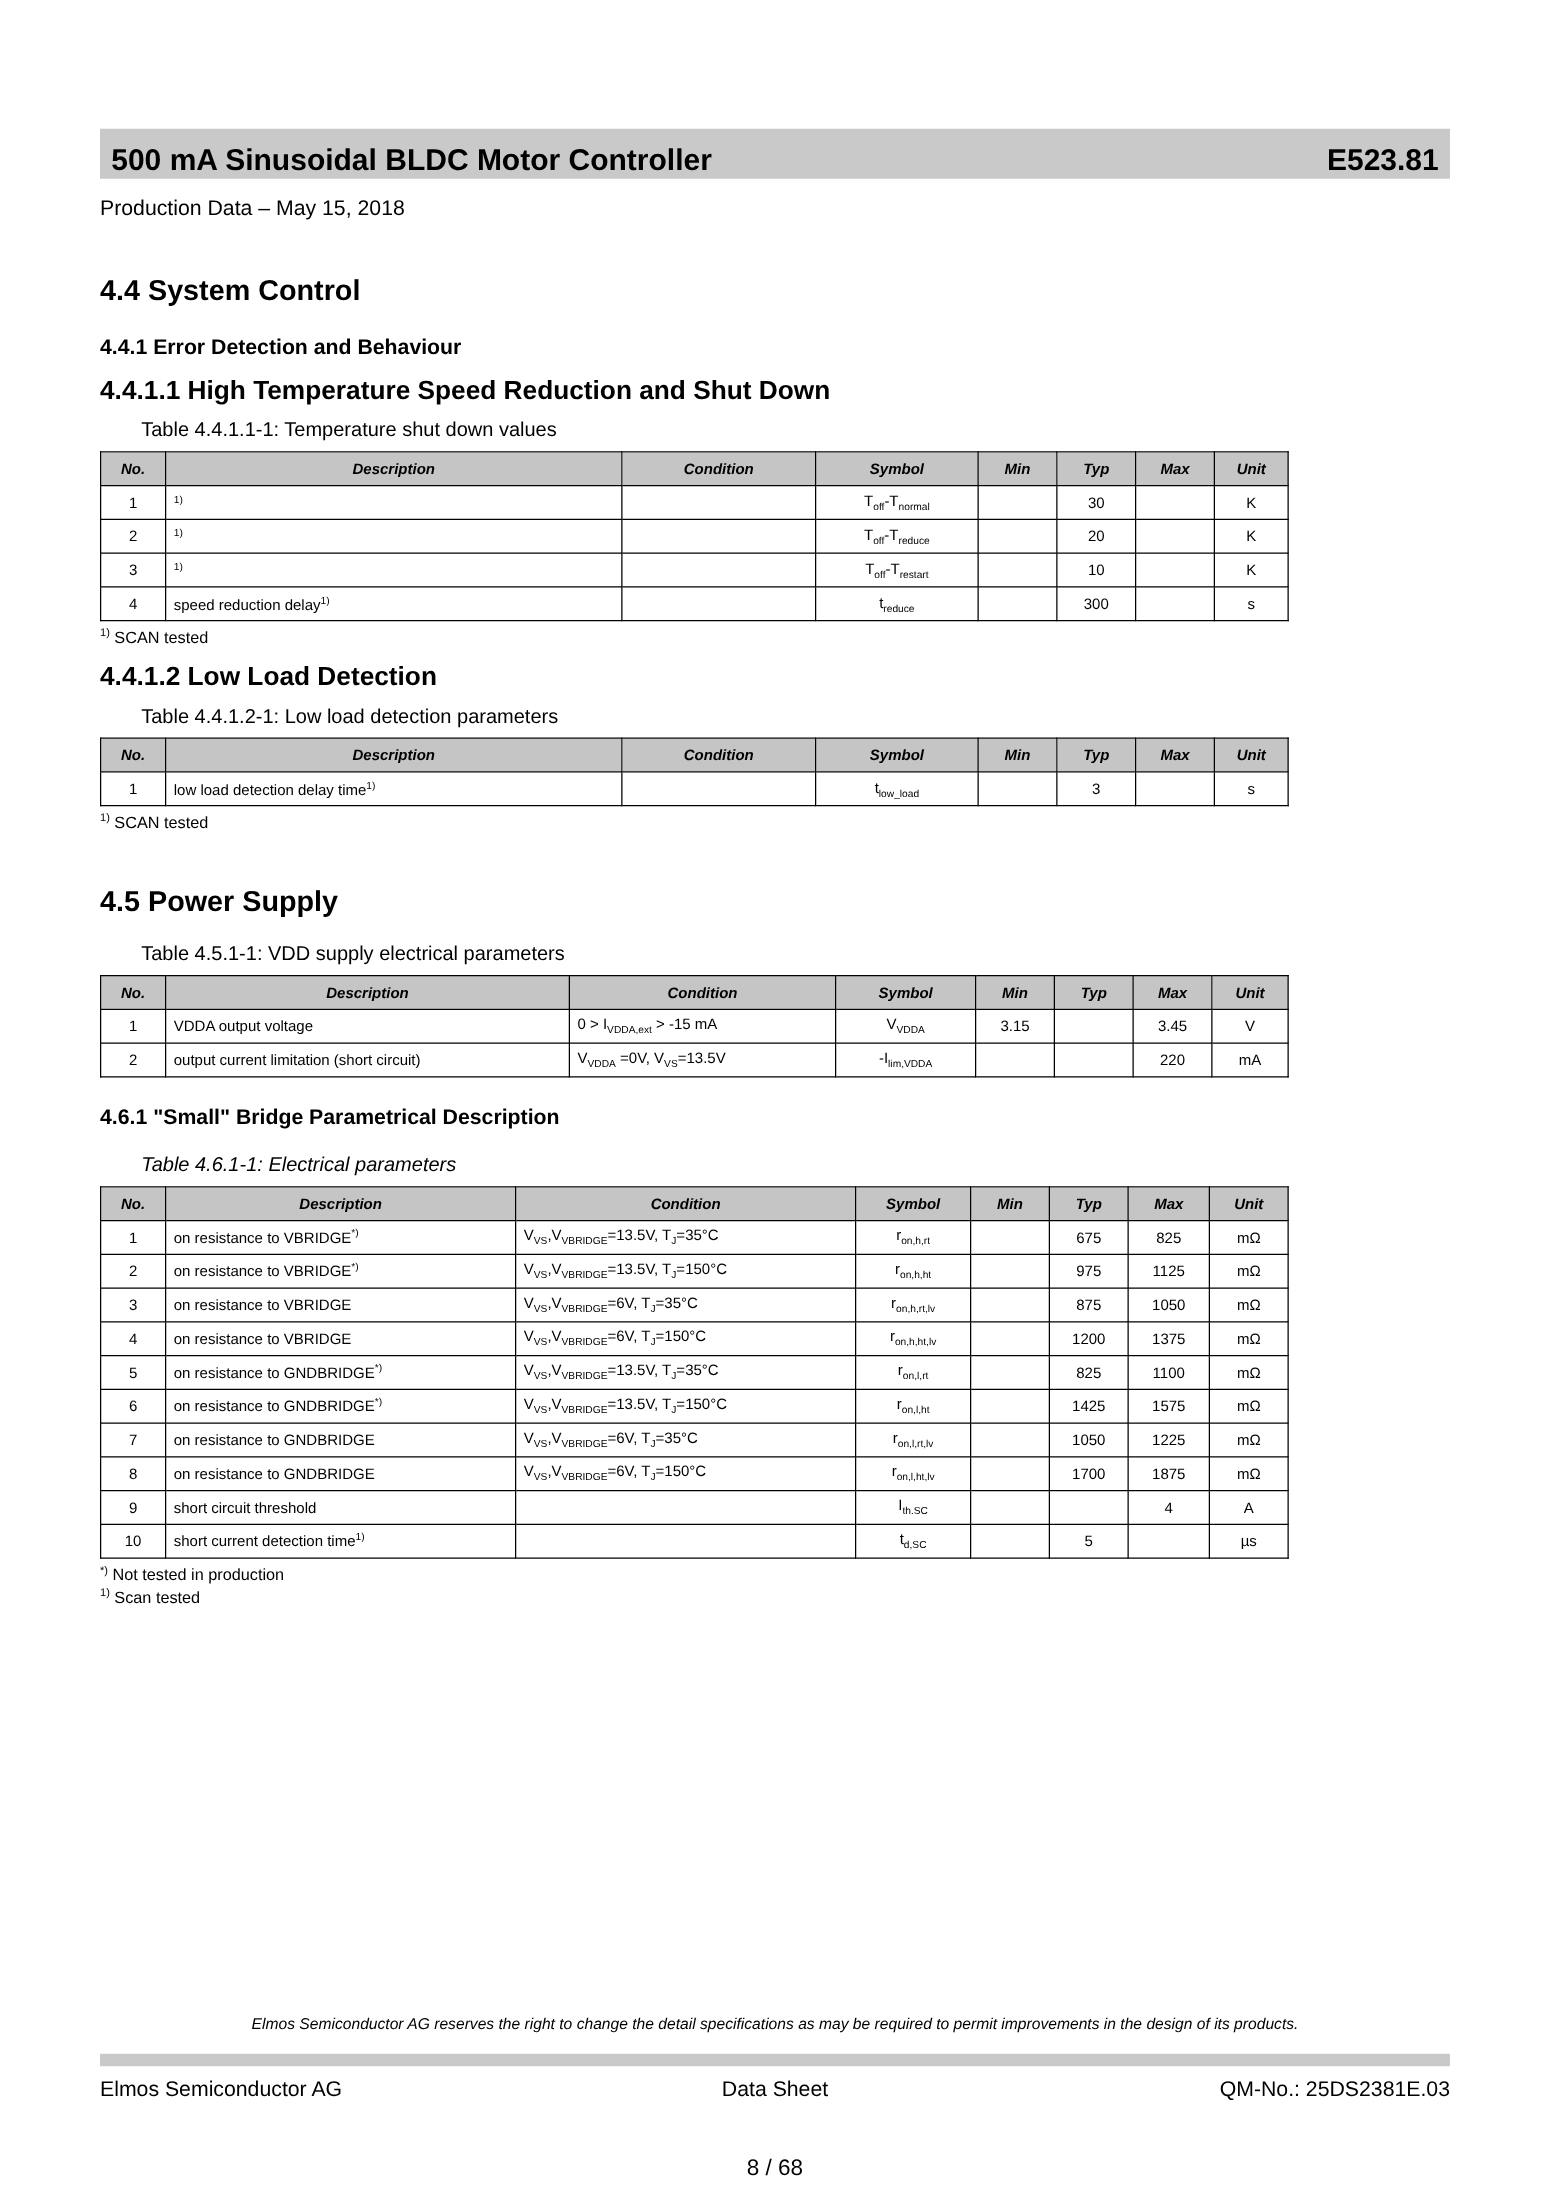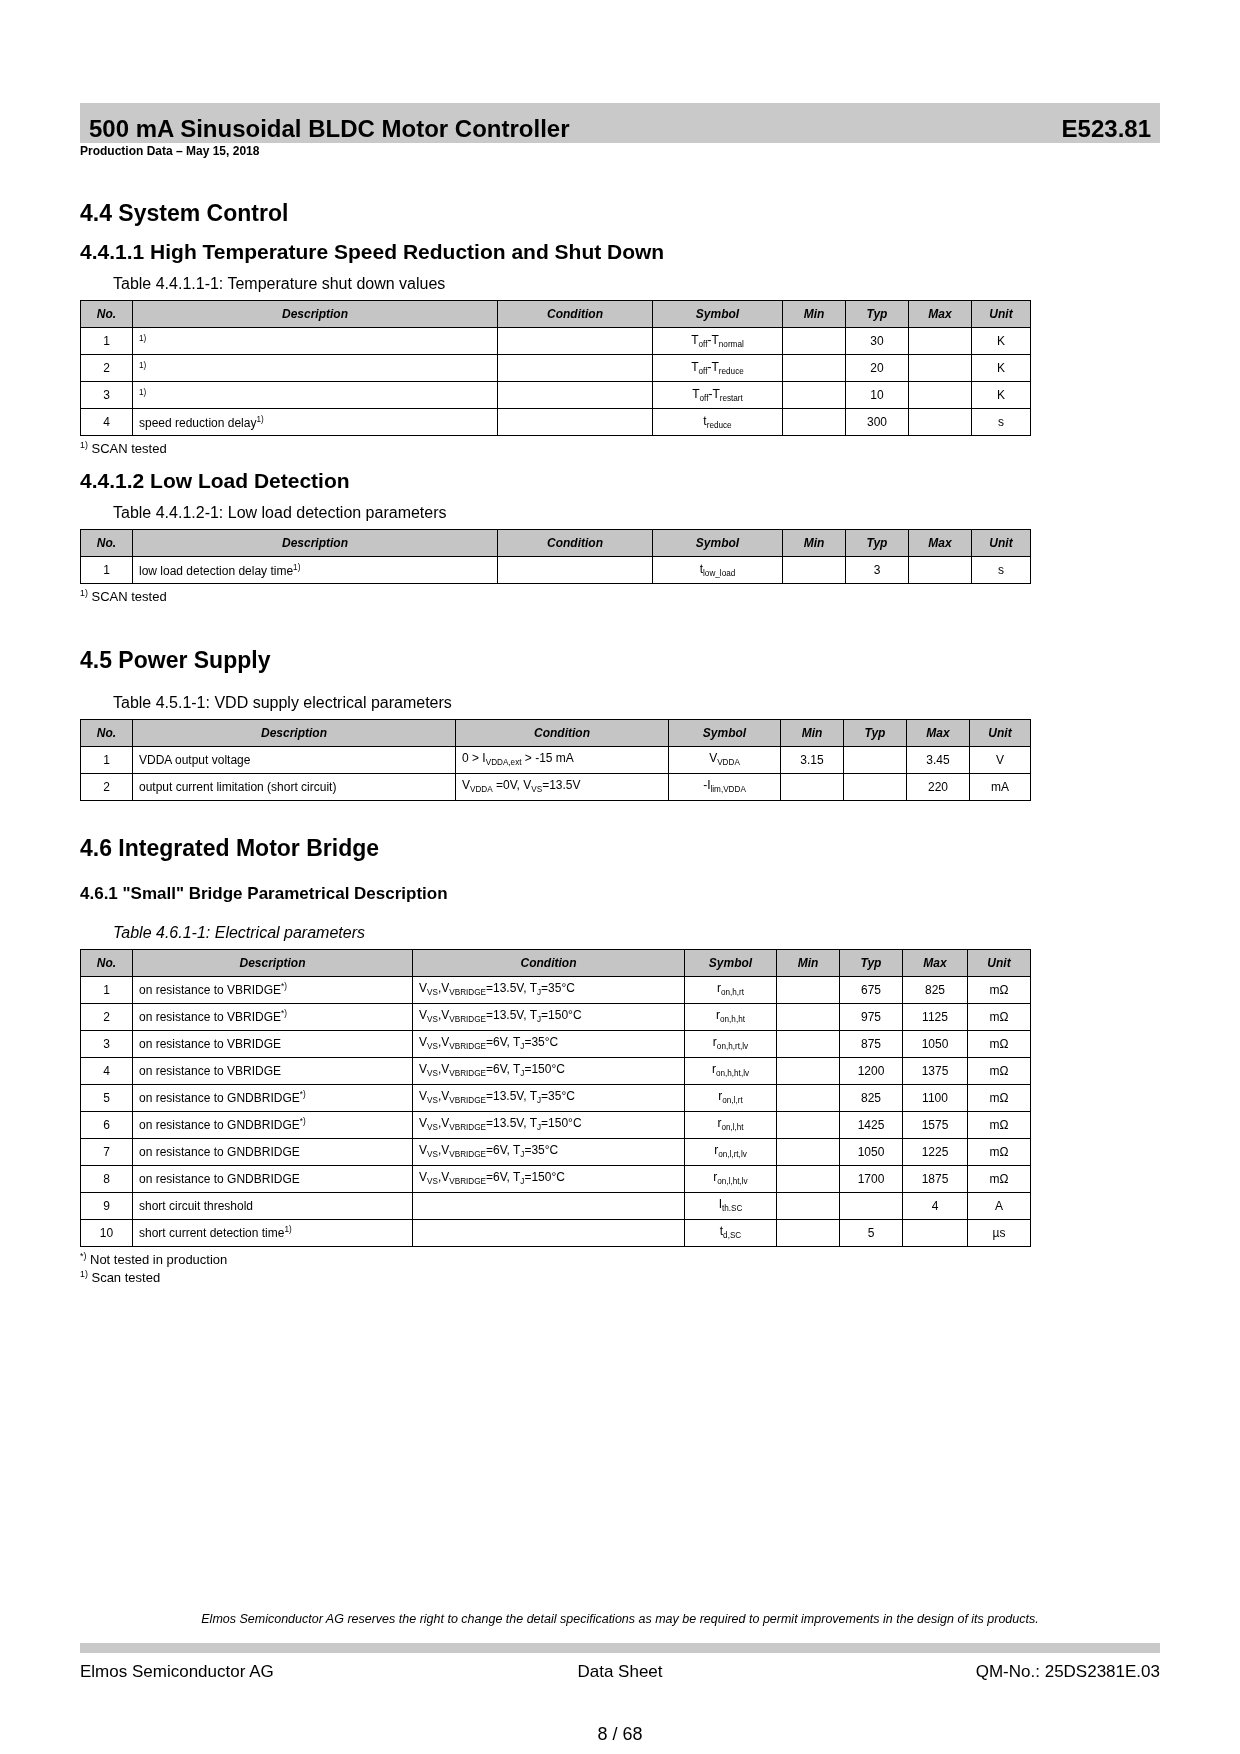--- a/index.html
+++ b/index.html
@@ -10,21 +10,21 @@
   .content { padding:0 80px; }
 
   .titlebar {
     margin-top:103px;
     background:#c9c9c9;
     height:40px;
     display:flex; justify-content:space-between; align-items:flex-end;
     padding:0 9px;
     font-size:24px; font-weight:bold;
   }
-  .subtitle { font-size:12px; margin-top:1px;font-weight:bold; }
+  .subtitle { font-size:17px; margin-top:14px; }
 
   h2.sec { font-size:23px; font-weight:bold; margin-top:42px; }
   h3.sub { font-size:17px; font-weight:bold; margin-top:22px; }
   h4.subsub { font-size:21px; font-weight:bold; margin-top:13px; }
   .caption { font-size:16px; margin-top:11px;margin-left:33px; }
 
   table.tbl {
     border-collapse:collapse; table-layout:fixed;
     width:950px; margin-top:7px; font-size:12px;
   }
@@ -95,20 +95,21 @@
 <div class="page">
   <div class="content">
 
     <header class="titlebar">
       <span>500 mA Sinusoidal BLDC Motor Controller</span>
       <span>E523.81</span>
     </header>
     <div class="subtitle">Production Data – May 15, 2018</div>
 
     <h2 class="sec">4.4 System Control</h2>
+    <h3 class="sub">4.4.1 Error Detection and Behaviour</h3>
     <h4 class="subsub">4.4.1.1 High Temperature Speed Reduction and Shut Down</h4>
     <div class="caption">Table 4.4.1.1-1: Temperature shut down values</div>
     <table class="tbl w-a">
         <thead>
           <tr>
             <th>No.</th>
             <th>Description</th>
             <th>Condition</th>
             <th>Symbol</th>
             <th>Min</th>
@@ -224,21 +225,20 @@
             <td class="c2">V<sub>VDDA</sub> =0V, V<sub>VS</sub>=13.5V</td>
             <td class="c3">-I<sub>lim,VDDA</sub></td>
             <td class="c4"></td>
             <td class="c5"></td>
             <td class="c6">220</td>
             <td class="c7">mA</td>
           </tr>
         </tbody>
       </table>
 
-    <h2 class="sec" style="margin-top:34px;">4.6 Integrated Motor Bridge</h2>
     <h3 class="sub">4.6.1 "Small" Bridge Parametrical Description</h3>
     <div class="caption" style="margin-top:20px;font-style:italic;">Table 4.6.1-1: Electrical parameters</div>
     <table class="tbl w-c">
         <thead>
           <tr>
             <th>No.</th>
             <th>Description</th>
             <th>Condition</th>
             <th>Symbol</th>
             <th>Min</th>

